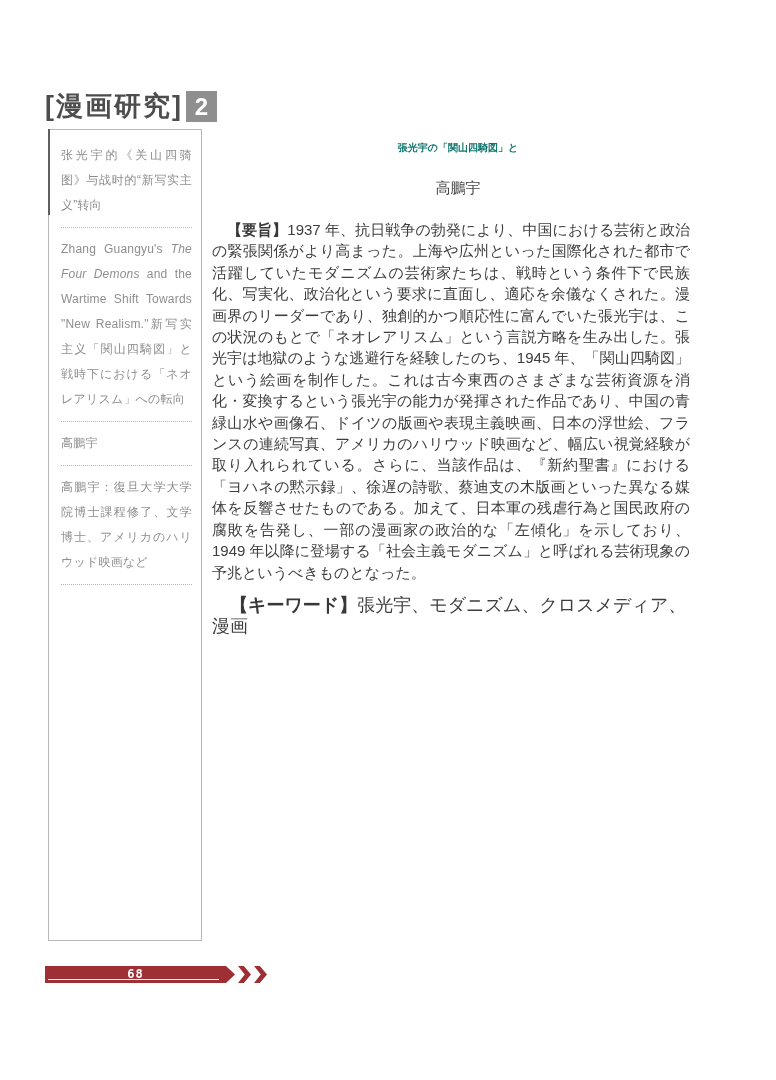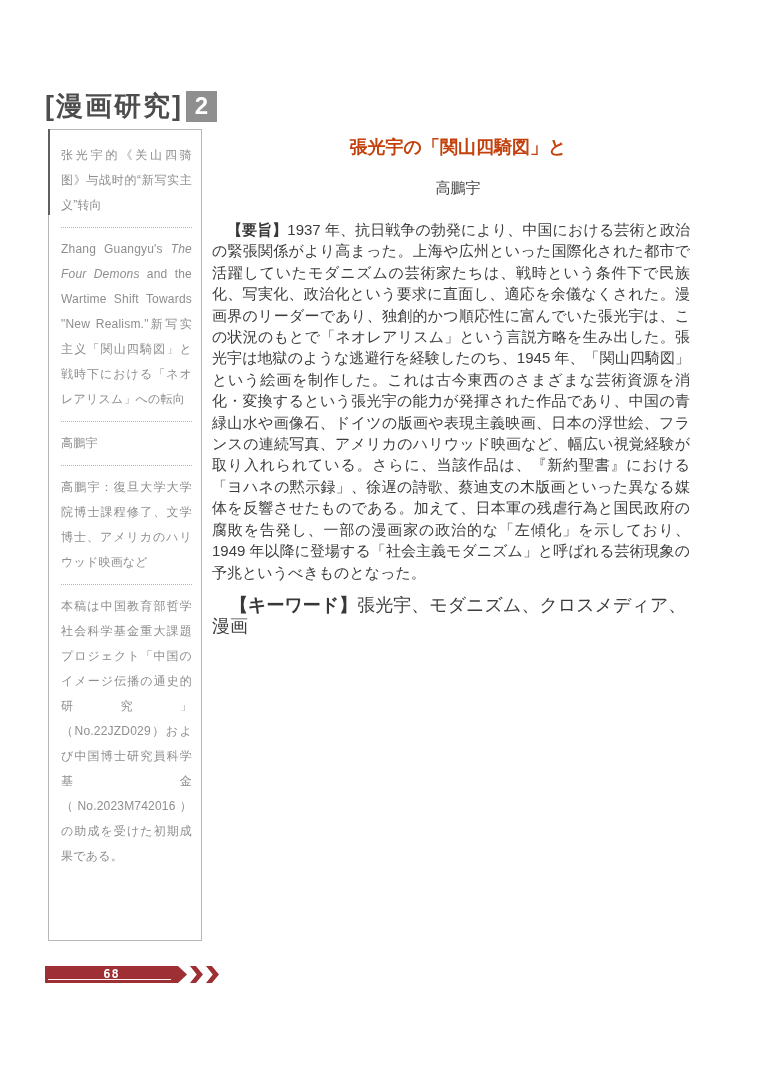--- a/index.html
+++ b/index.html
@@ -11,21 +11,21 @@
     font-family: "Liberation Sans", "DejaVu Sans", sans-serif;
     overflow: hidden;
   }
 
   
   .masthead {
     position: absolute;
     left: 45px;
     top: 90px;
     display: flex;
-    align-items: center;
+    align-items: flex-end;
     gap: 3px;
   }
   .bracket-title {
     font-size: 27px;
     font-weight: bold;
     color: #4d4d4d;
     letter-spacing: 2px;
     line-height: 32px;
   }
   .issue-box {
@@ -78,23 +78,23 @@
   
   .main-col {
     position: absolute;
     left: 212px;
     top: 133px;
     width: 492px;
     color: #3d3d3d;
   }
   .article-title {
     margin: 0;
-    font-size: 18px;
-    font-weight: bold;
-    color: #c2410c;
+    font-size: 10px;
+    font-weight: bold;
+    color: #0f766e;
     text-align: center;
     line-height: 29px;
   }
   .author-line {
     margin-top: 15px;
     text-align: center;
     font-size: 15px;
     color: #474747;
     line-height: 21px;
   }
@@ -123,20 +123,21 @@
     height: 17px;
     display: flex;
     align-items: center;
   }
   .banner-bar {
     position: relative;
     width: 142px;
     height: 17px;
     background: var(--accent-red, #9d2f35);
     clip-path: polygon(0 0, calc(100% - 9px) 0, 100% 50%, calc(100% - 9px) 100%, 0 100%);
+    padding-left: 48px;
   }
   .banner-number {
     position: absolute;
     left: 0; right: 9px; top: 0; bottom: 0;
     display: flex;
     align-items: center;
     justify-content: center;
     color: #ffffff;
     font-family: "DejaVu Sans Mono", monospace;
     font-weight: bold;
@@ -172,21 +173,20 @@
 
   <aside class="sidebar-box">
     <p>张光宇的《关山四骑图》与战时的“新写实主义”转向</p>
     <hr class="dotted-divider">
     <p><span>Zhang Guangyu's </span><i>The Four Demons</i><span> and the Wartime Shift Towards "New Realism."</span><span>新写实主义「関山四騎図」と戦時下における「ネオレアリスム」への転向</span></p>
     <hr class="dotted-divider">
     <p>高鵬宇</p>
     <hr class="dotted-divider">
     <p>高鵬宇：復旦大学大学院博士課程修了、文学博士、アメリカのハリウッド映画など</p>
     <hr class="dotted-divider">
-    <p>本稿は中国教育部哲学社会科学基金重大課題プロジェクト「中国のイメージ伝播の通史的研究」（No.22JZD029）および中国博士研究員科学基金（No.2023M742016）　の助成を受けた初期成果である。</p>
   </aside>
 
   <main class="main-col">
     <h1 class="article-title"><span>張光宇の「関山四騎図」と</span><br></h1>
     <div class="author-line">高鵬宇</div>
     <p class="abstract-para"><b>【要旨】</b><span>1937 年、抗日戦争の勃発により、中国における芸術と政治の緊張関係がより高まった。上海や広州といった国際化された都市で活躍していたモダニズムの芸術家たちは、戦時という条件下で民族化、写実化、政治化という要求に直面し、適応を余儀なくされた。漫画界のリーダーであり、独創的かつ順応性に富んでいた張光宇は、この状況のもとで「ネオレアリスム」という言説方略を生み出した。張光宇は地獄のような逃避行を経験したのち、1945 年、「関山四騎図」という絵画を制作した。これは古今東西のさまざまな芸術資源を消化・変換するという張光宇の能力が発揮された作品であり、中国の青緑山水や画像石、ドイツの版画や表現主義映画、日本の浮世絵、フランスの連続写真、アメリカのハリウッド映画など、幅広い視覚経験が取り入れられている。さらに、当該作品は、『新約聖書』における「ヨハネの黙示録」、徐遅の詩歌、蔡迪支の木版画といった異なる媒体を反響させたものである。加えて、日本軍の残虐行為と国民政府の腐敗を告発し、一部の漫画家の政治的な「左傾化」を示しており、1949 年以降に登場する「社会主義モダニズム」と呼ばれる芸術現象の予兆というべきものとなった。</span></p>
     <p class="keywords-para"><b>【キーワード】</b><span>張光宇、モダニズム、クロスメディア、漫画</span></p>
   </main>
 
   <div class="page-banner">

